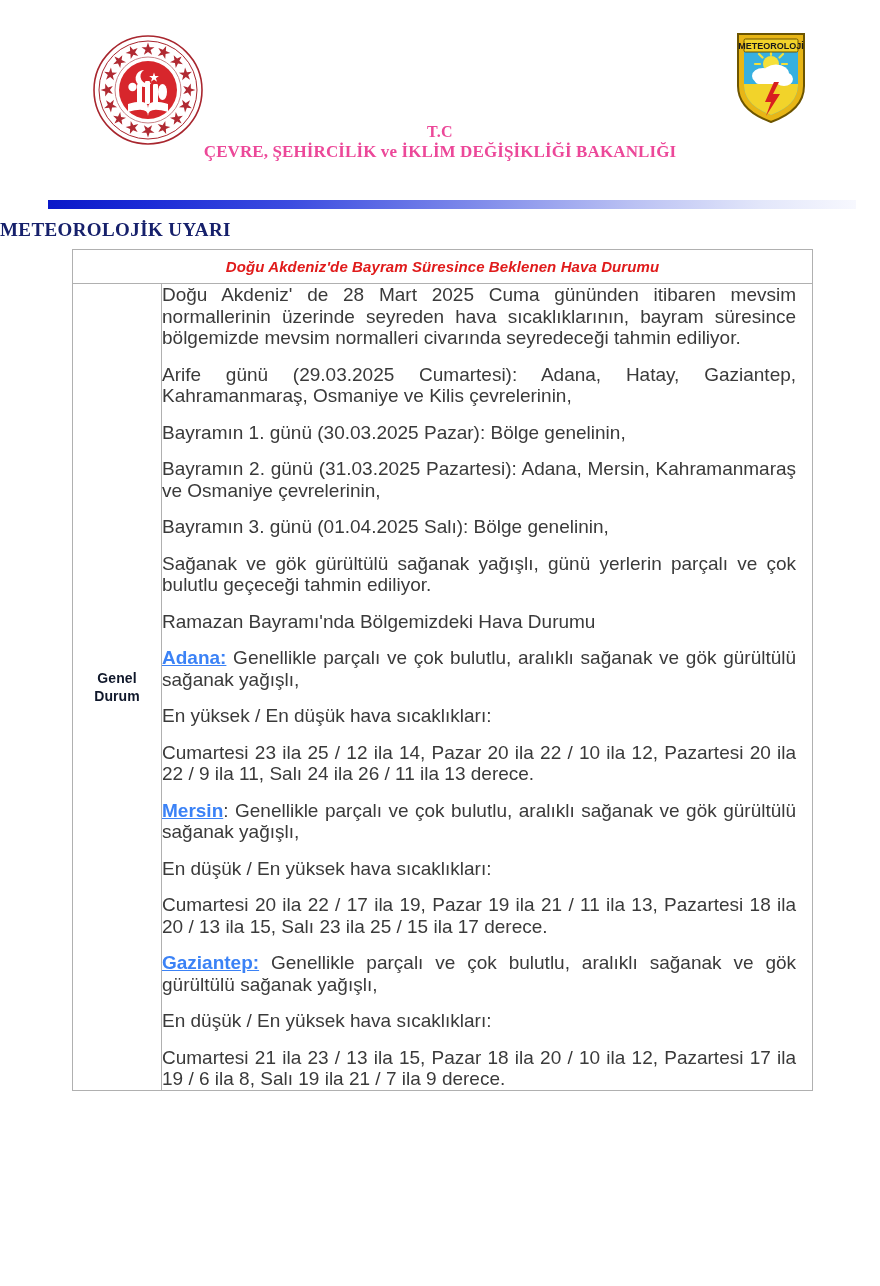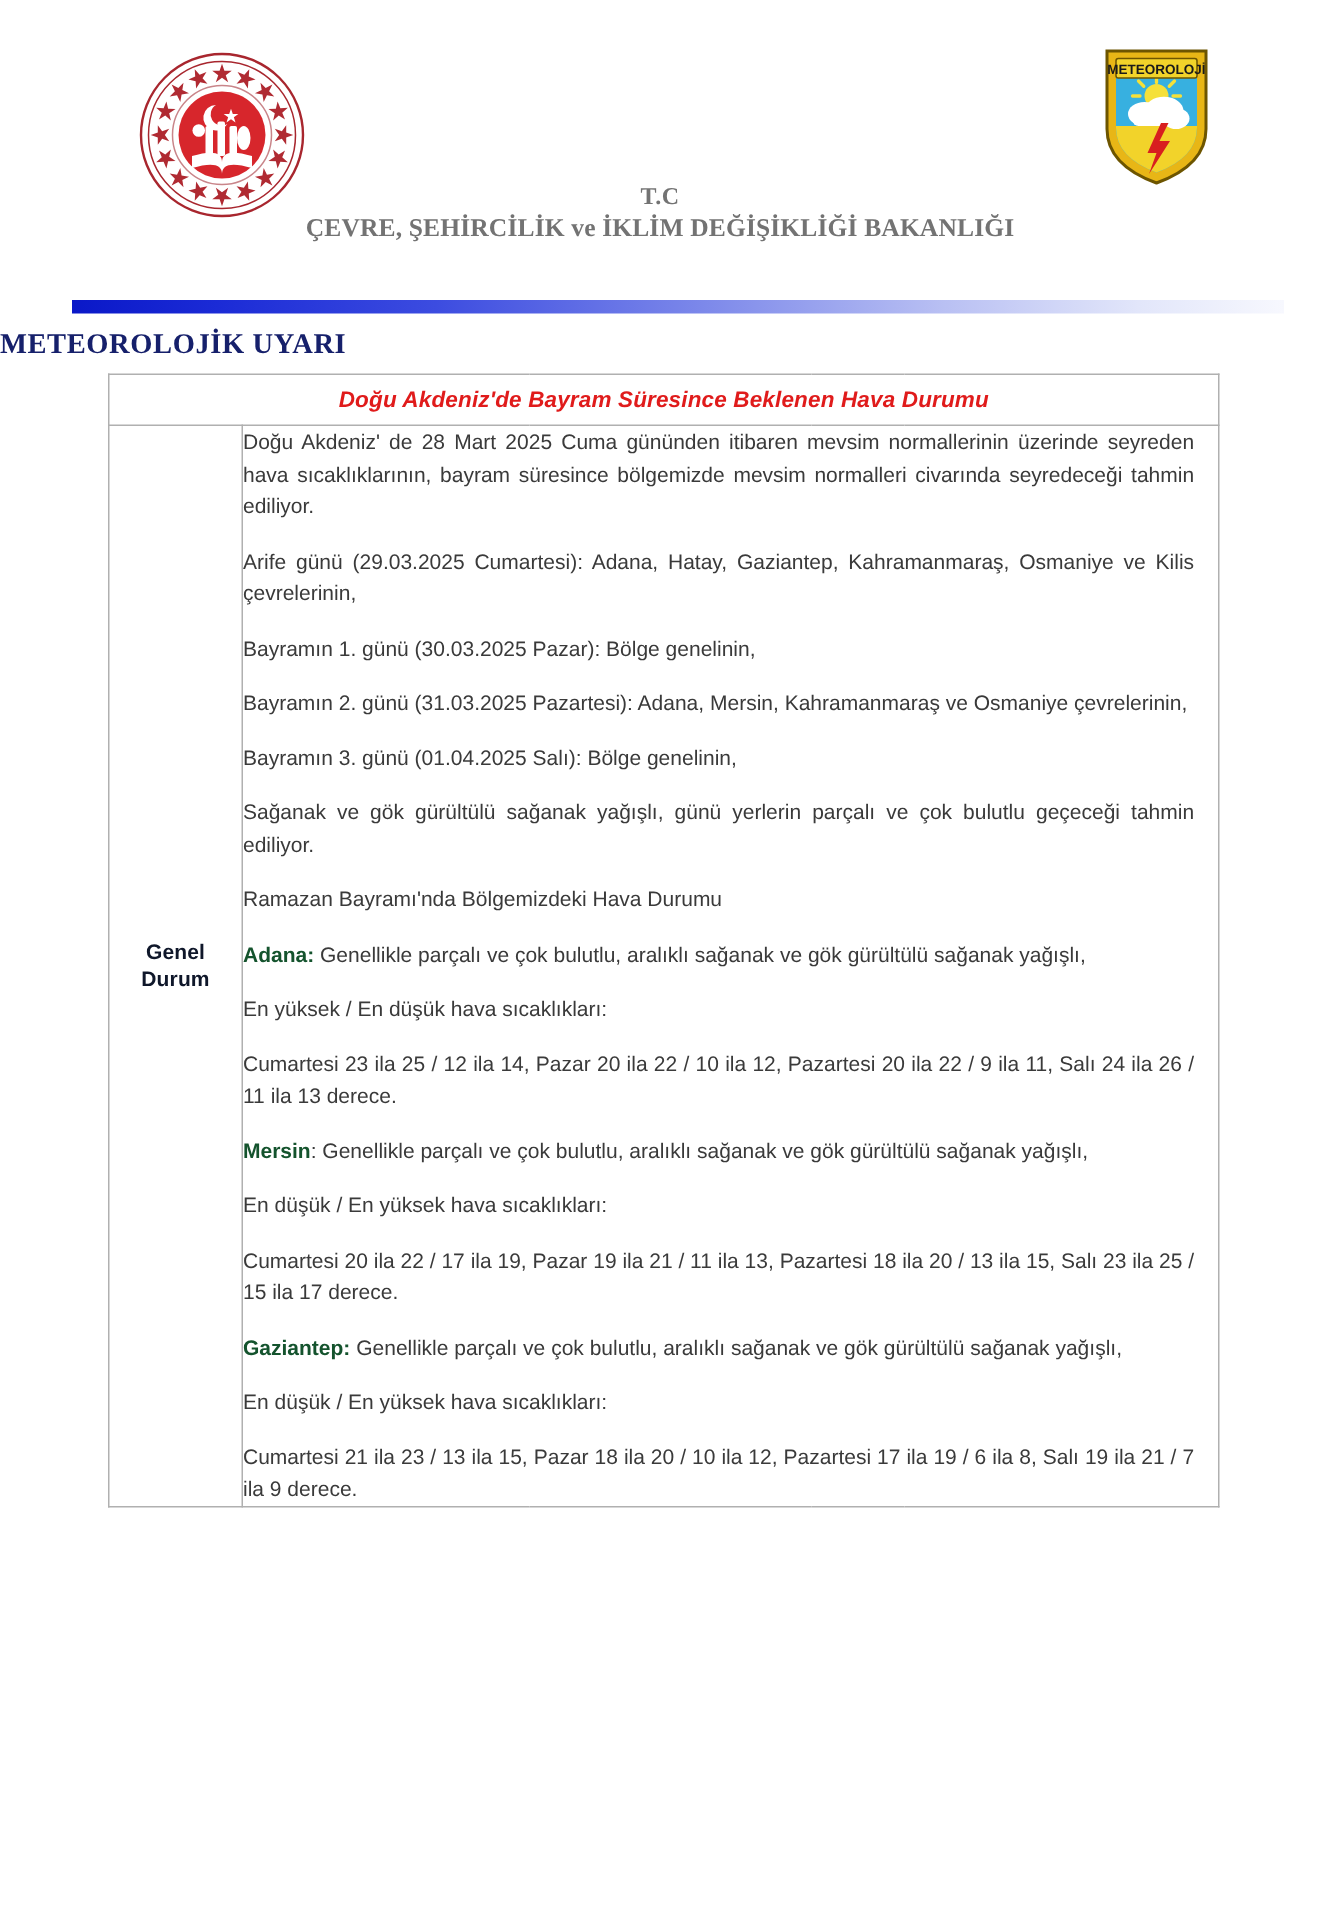--- a/index.html
+++ b/index.html
@@ -25,21 +25,21 @@
   }
   .logo-meteo {
     position: absolute; left: 732px; top: 28px;
     width: 78px; height: 98px;
   }
 
   .header-titles {
     position: absolute; left: 0; right: 0; top: 122px;
     text-align: center;
     font-family: "Liberation Serif", serif;
-    color: #737373;
+    color: #ec4899;
   }
   .title-tc { font-size: 16px; font-weight: bold; line-height: 19px; letter-spacing: .3px; }
   .title-main { font-size: 17px; font-weight: bold; line-height: 22px; letter-spacing: .1px; }
   .title-sub { font-size: 16px; font-weight: bold; line-height: 21px; }
 
   
   .rule {
     position: absolute; left: 48px; top: 200px;
     width: 808px; height: 9px;
     background: linear-gradient(to right,
@@ -110,28 +110,28 @@
     letter-spacing: .1px;
   }
 
   .body-cell {
     padding: 14px 12px 30px 12px;
     vertical-align: top;
   }
 
   .para {
     font-family: "Liberation Sans", sans-serif;
-    font-size: 14px;
+    font-size: 19px;
     line-height: 21.5px;
     color: #3a3a3a;
     text-align: justify;
     margin: 0 16px 15px 0;
   }
   .para:last-child { margin-bottom: 0; }
-  .para b { color: #14532d; font-weight: bold; }
+  .para b { color: #3b82f6; font-weight: bold; text-decoration: underline; }
 </style>
 </head>
 <body>
 
 <div class="page">
 
   <div class="header">
 
     <div class="logo-ministry">
       <svg viewBox="0 0 112 112" width="112" height="112" aria-hidden="true">

